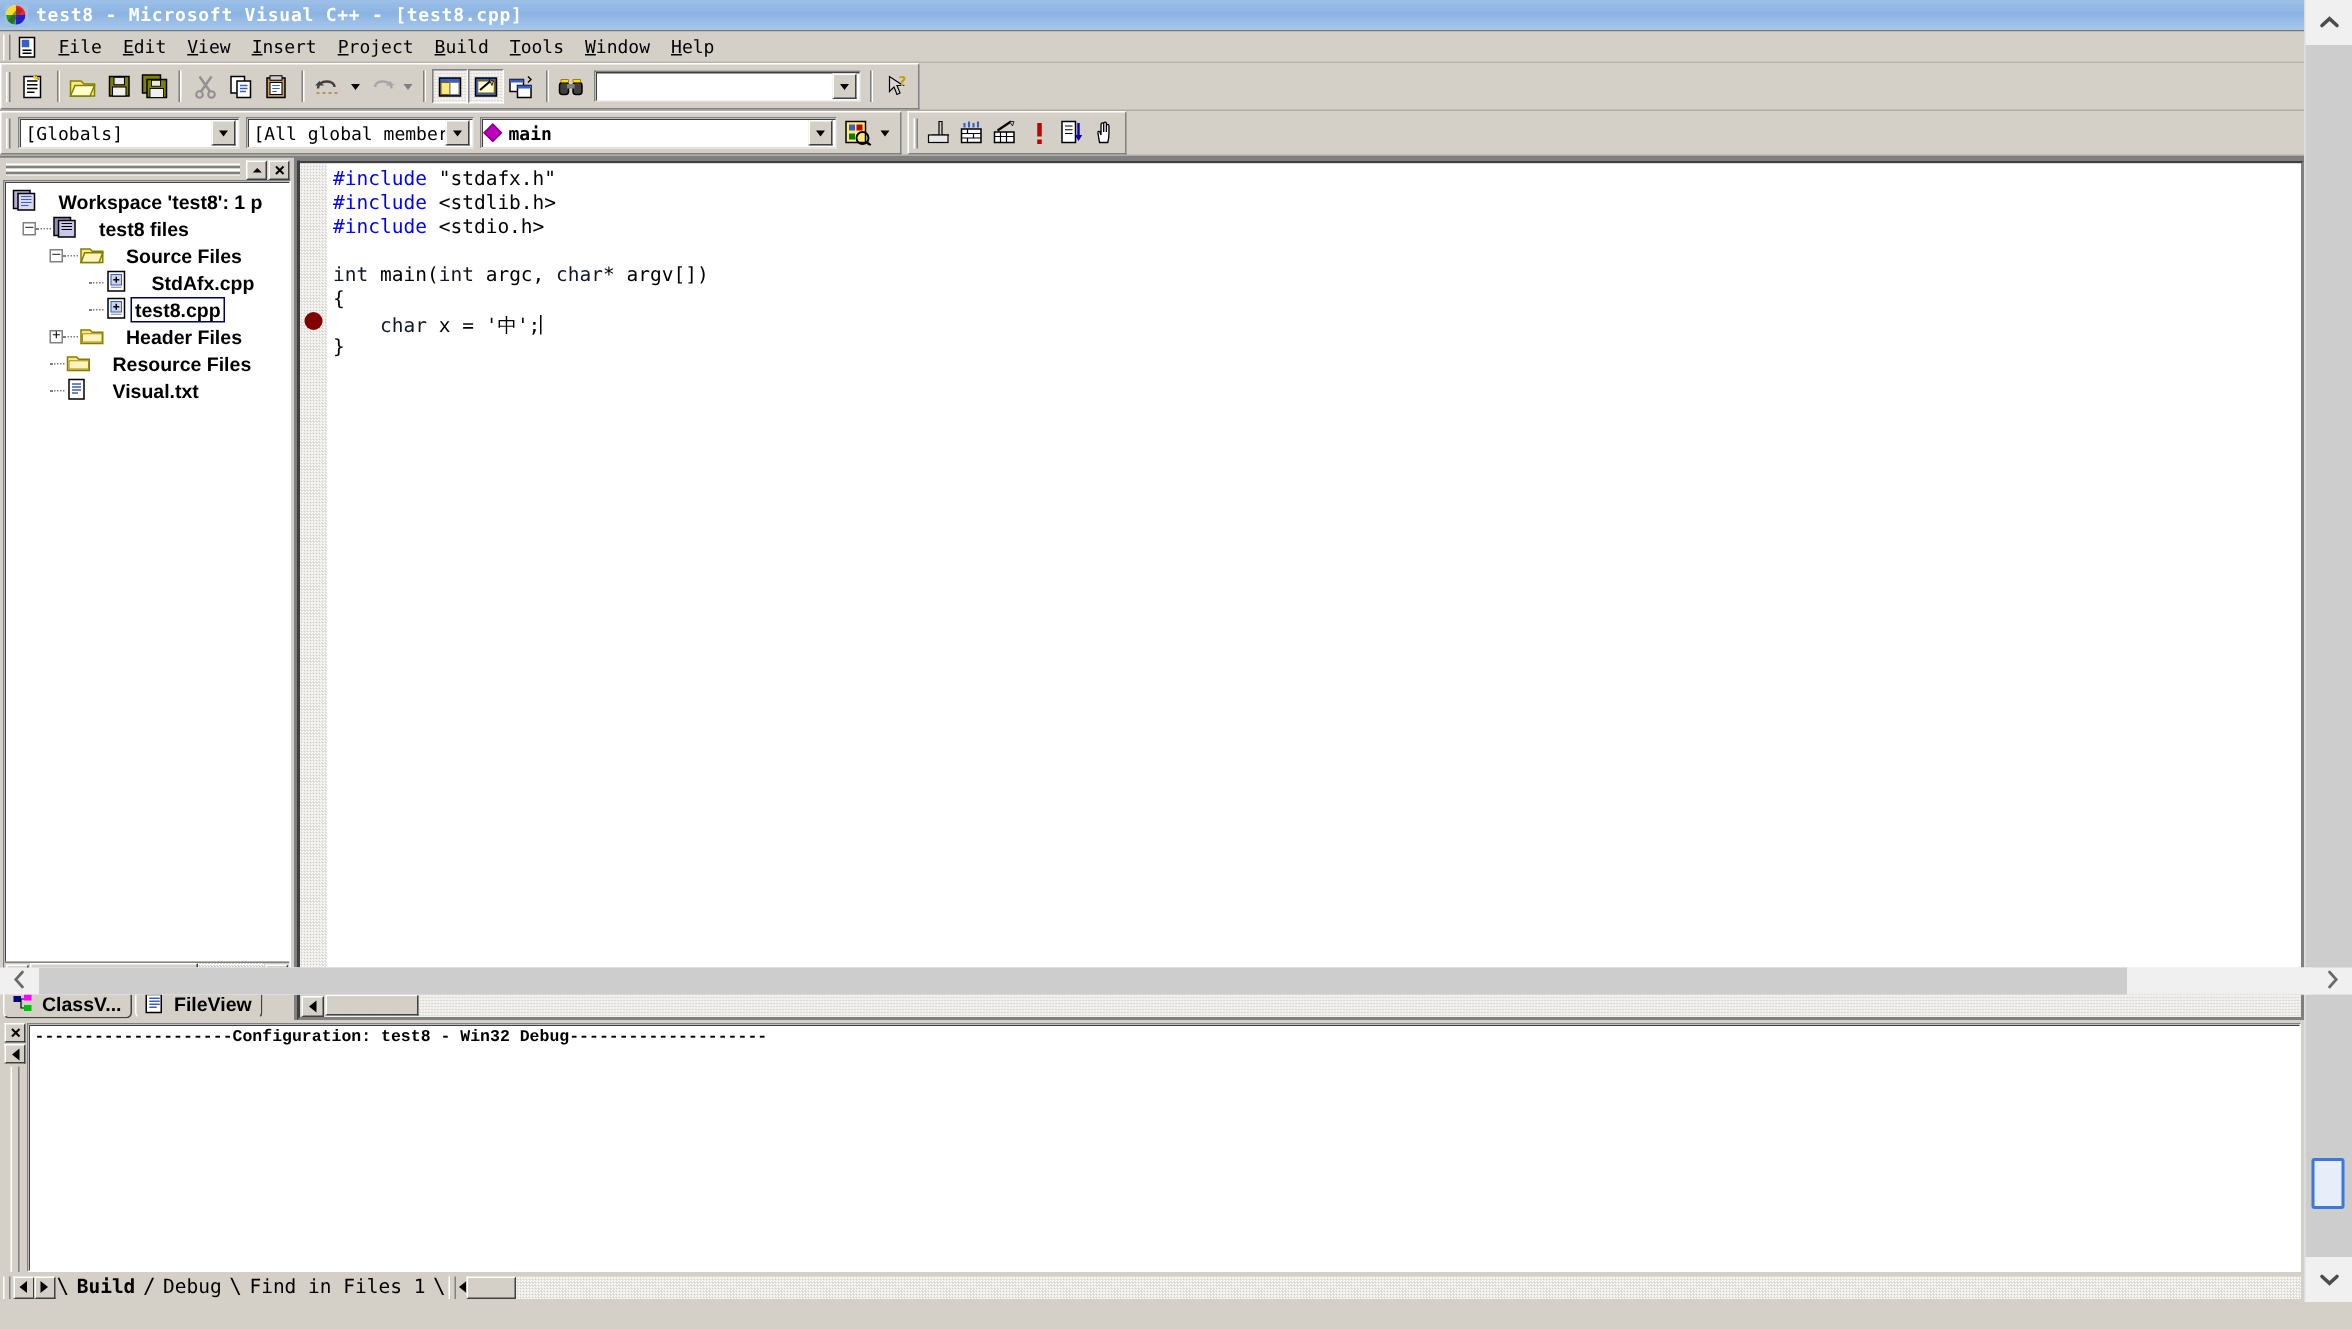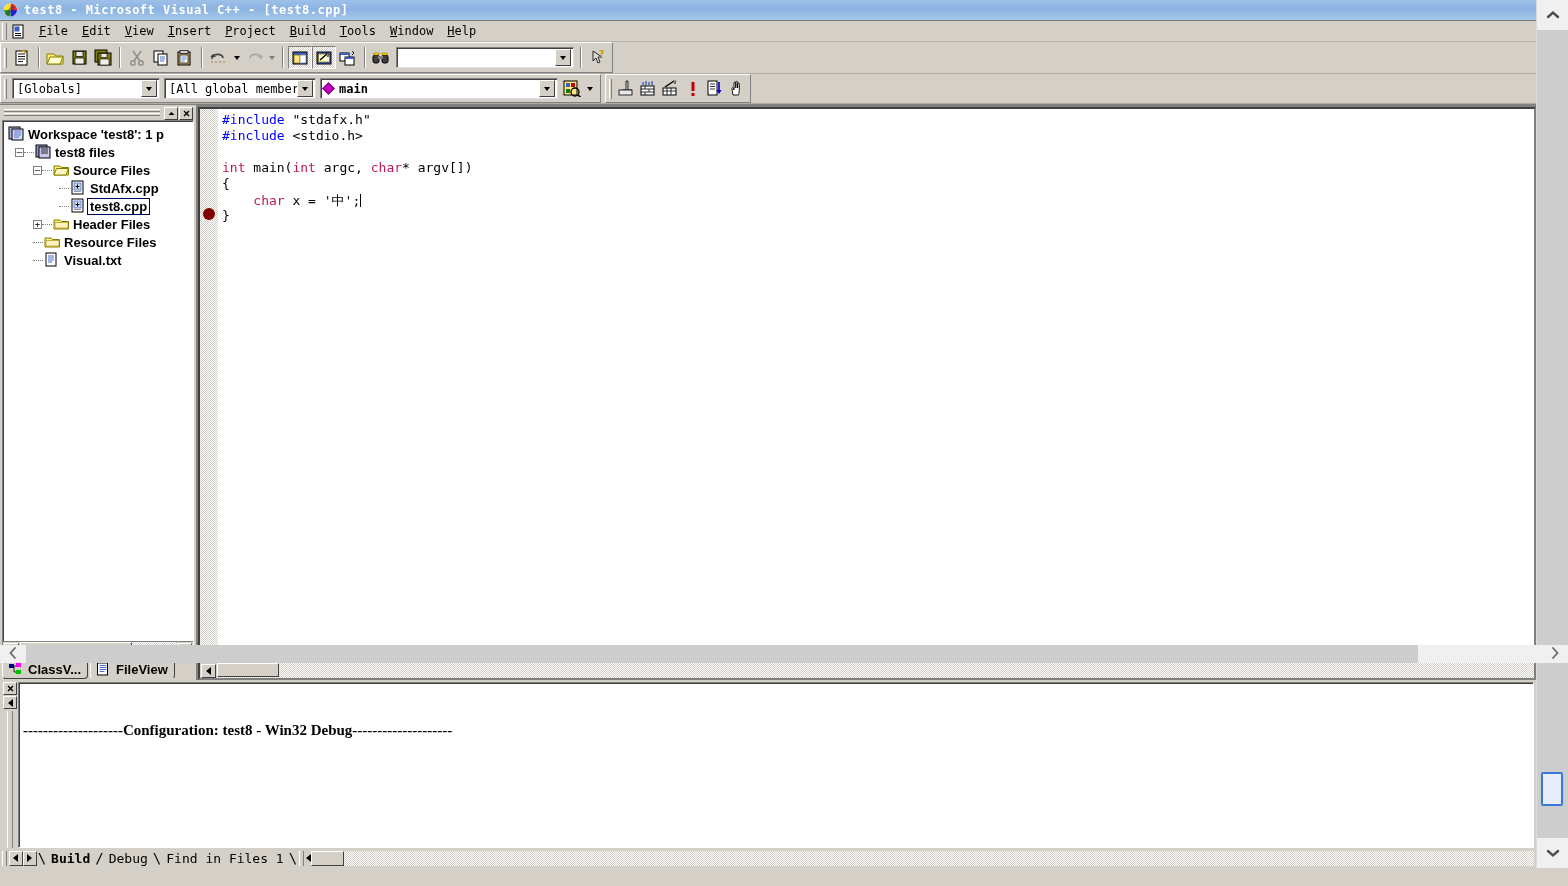--- a/index.html
+++ b/index.html
@@ -148,21 +148,21 @@
   .tree-outer {
     flex: 1; margin: 1px 0 0 0; background: #ffffff;
     border: 1px solid #808080; border-right-color:#fff; border-bottom-color:#fff;
     box-shadow: inset 1px 1px 0 #404040;
     display: flex; flex-direction: column; min-height: 0; overflow:hidden;
   }
   .treebody { flex: 1; overflow: hidden; padding: 4px 0 0 4px; position: relative; }
   .tnode { display: flex; align-items: center; height: 18px; white-space: nowrap; }
   .tnode .lbl {
     font-family: "Liberation Sans", sans-serif; font-size: 13px; font-weight: bold; color: #000;
-    padding-left: 3px;
+    padding-left: 14px;
   }
   .tnode .lbl.sel { border: 1px solid #000060; padding: 0 2px; }
   .expander {
     width: 9px; height: 9px; border: 1px solid #808080; background: #fff;
     font-family: "DejaVu Sans Mono", monospace; font-size: 9px; line-height: 7px;
     text-align: center; color: #000; flex: 0 0 9px;
   }
   .dots-h { width: 10px; height: 1px; border-top: 1px dotted #808080; flex: 0 0 10px; }
   .ico { width: 17px; height: 16px; flex: 0 0 17px; margin-left: 1px; position: relative; }
   .hs-bar { height: 16px; flex: 0 0 16px; background: #d4d0c8;
@@ -194,41 +194,41 @@
   .editor-body { flex: 1; display: flex; min-height: 0; overflow: hidden; background:#fff; }
   .gutter { width: 18px; flex: 0 0 18px;
     background: repeating-conic-gradient(#d4d0c8 0% 25%, #ffffff 0% 50%) 0 0/2px 2px;
     position: relative; }
   .bp-dot { position: absolute; left: 3px; width: 12px; height: 12px; border-radius: 50%;
     background: #800000; }
   .codearea { flex: 1; position: relative; background: #ffffff; overflow: hidden;
     padding: 3px 0 0 4px; }
   .cline { height: 16px; white-space: pre;
     font-family: "DejaVu Sans Mono", monospace; font-size: 13px; color: #000; }
-  .kw { color: #be185d; }
+  .kw { color: #0f172a; }
   .pp { color: #0000ff; }
   .caret { display:inline-block; width:1px; height:13px; background:#000; vertical-align:-2px; }
   .ed-hs { height: 16px; flex: 0 0 16px; background:#d4d0c8; display:flex; align-items:center;
     border-top:1px solid #808080; }
 
   
   .outpane { height: 188px; flex: 0 0 188px; display: flex; flex-direction: column;
     background: #d4d0c8; padding: 2px 2px 0 2px; }
   .out-row { flex: 1; display: flex; min-height: 0; }
   .out-left { width: 16px; flex: 0 0 16px; display: flex; flex-direction: column; align-items:center; }
   .out-left .vgrip { flex:1; width: 6px; margin-top:2px;
     border-left:1px solid #fff; border-right:1px solid #808080; }
   .out-text {
     flex: 1; background: #ffffff; overflow: hidden;
     border: 1px solid #808080; border-right-color:#fff; border-bottom-color:#fff;
     box-shadow: inset 1px 1px 0 #404040;
     padding: 3px 0 0 4px;
   }
   .oline { height: 16px; white-space: pre;
-    font-family: Liberation Serif, serif; font-size: 15px; color: #000; font-weight:bold;margin-top:36px; }
+    font-family: Liberation Mono, monospace; font-size: 11px; color: #000; font-weight:bold; }
   .out-tabs { height: 20px; flex: 0 0 20px; display: flex; align-items: center; }
   .tab-nav { display: flex; align-items: center; margin-right: 1px; }
   .tab-nav .nb { width: 14px; height: 15px; background:#d4d0c8;
     border:1px solid #fff; border-right-color:#404040; border-bottom-color:#404040;
     display:flex;align-items:center;justify-content:center; }
   .ot { font-family: "DejaVu Sans Mono", monospace; font-size: 13px; color: #000;
     padding: 0 5px; white-space: nowrap; }
   .ot.active { font-weight: bold; }
   .tabsep { font-family:"DejaVu Sans Mono", monospace; font-size: 14px; color:#000; }
 
@@ -651,20 +651,21 @@
         </div>
 
         <div class="mdi">
           <div class="editor-frame">
             <div class="editor-body">
               <div class="gutter">
                 <div class="bp-dot" style="top:99px;"></div>
               </div>
               <div class="codearea">
                 <div class="cline"><span class="pp">#include</span><span> "stdafx.h"</span></div>
+                <div class="cline"><span class="pp">#include</span><span> &lt;stdlib.h&gt;</span></div>
                 <div class="cline"><span class="pp">#include</span><span> &lt;stdio.h&gt;</span></div>
                 <div class="cline">&nbsp;</div>
                 <div class="cline"><span class="kw">int</span><span> main(</span><span class="kw">int</span><span> argc, </span><span class="kw">char</span><span>* argv[])</span></div>
                 <div class="cline"><span>{</span></div>
                 <div class="cline"><span>    </span><span class="kw">char</span><span> x = '中';</span><span class="caret"></span></div>
                 <div class="cline"><span>}</span></div>
               </div>
             </div>
             <div class="ed-hs">
               <div class="sb-arrow">

